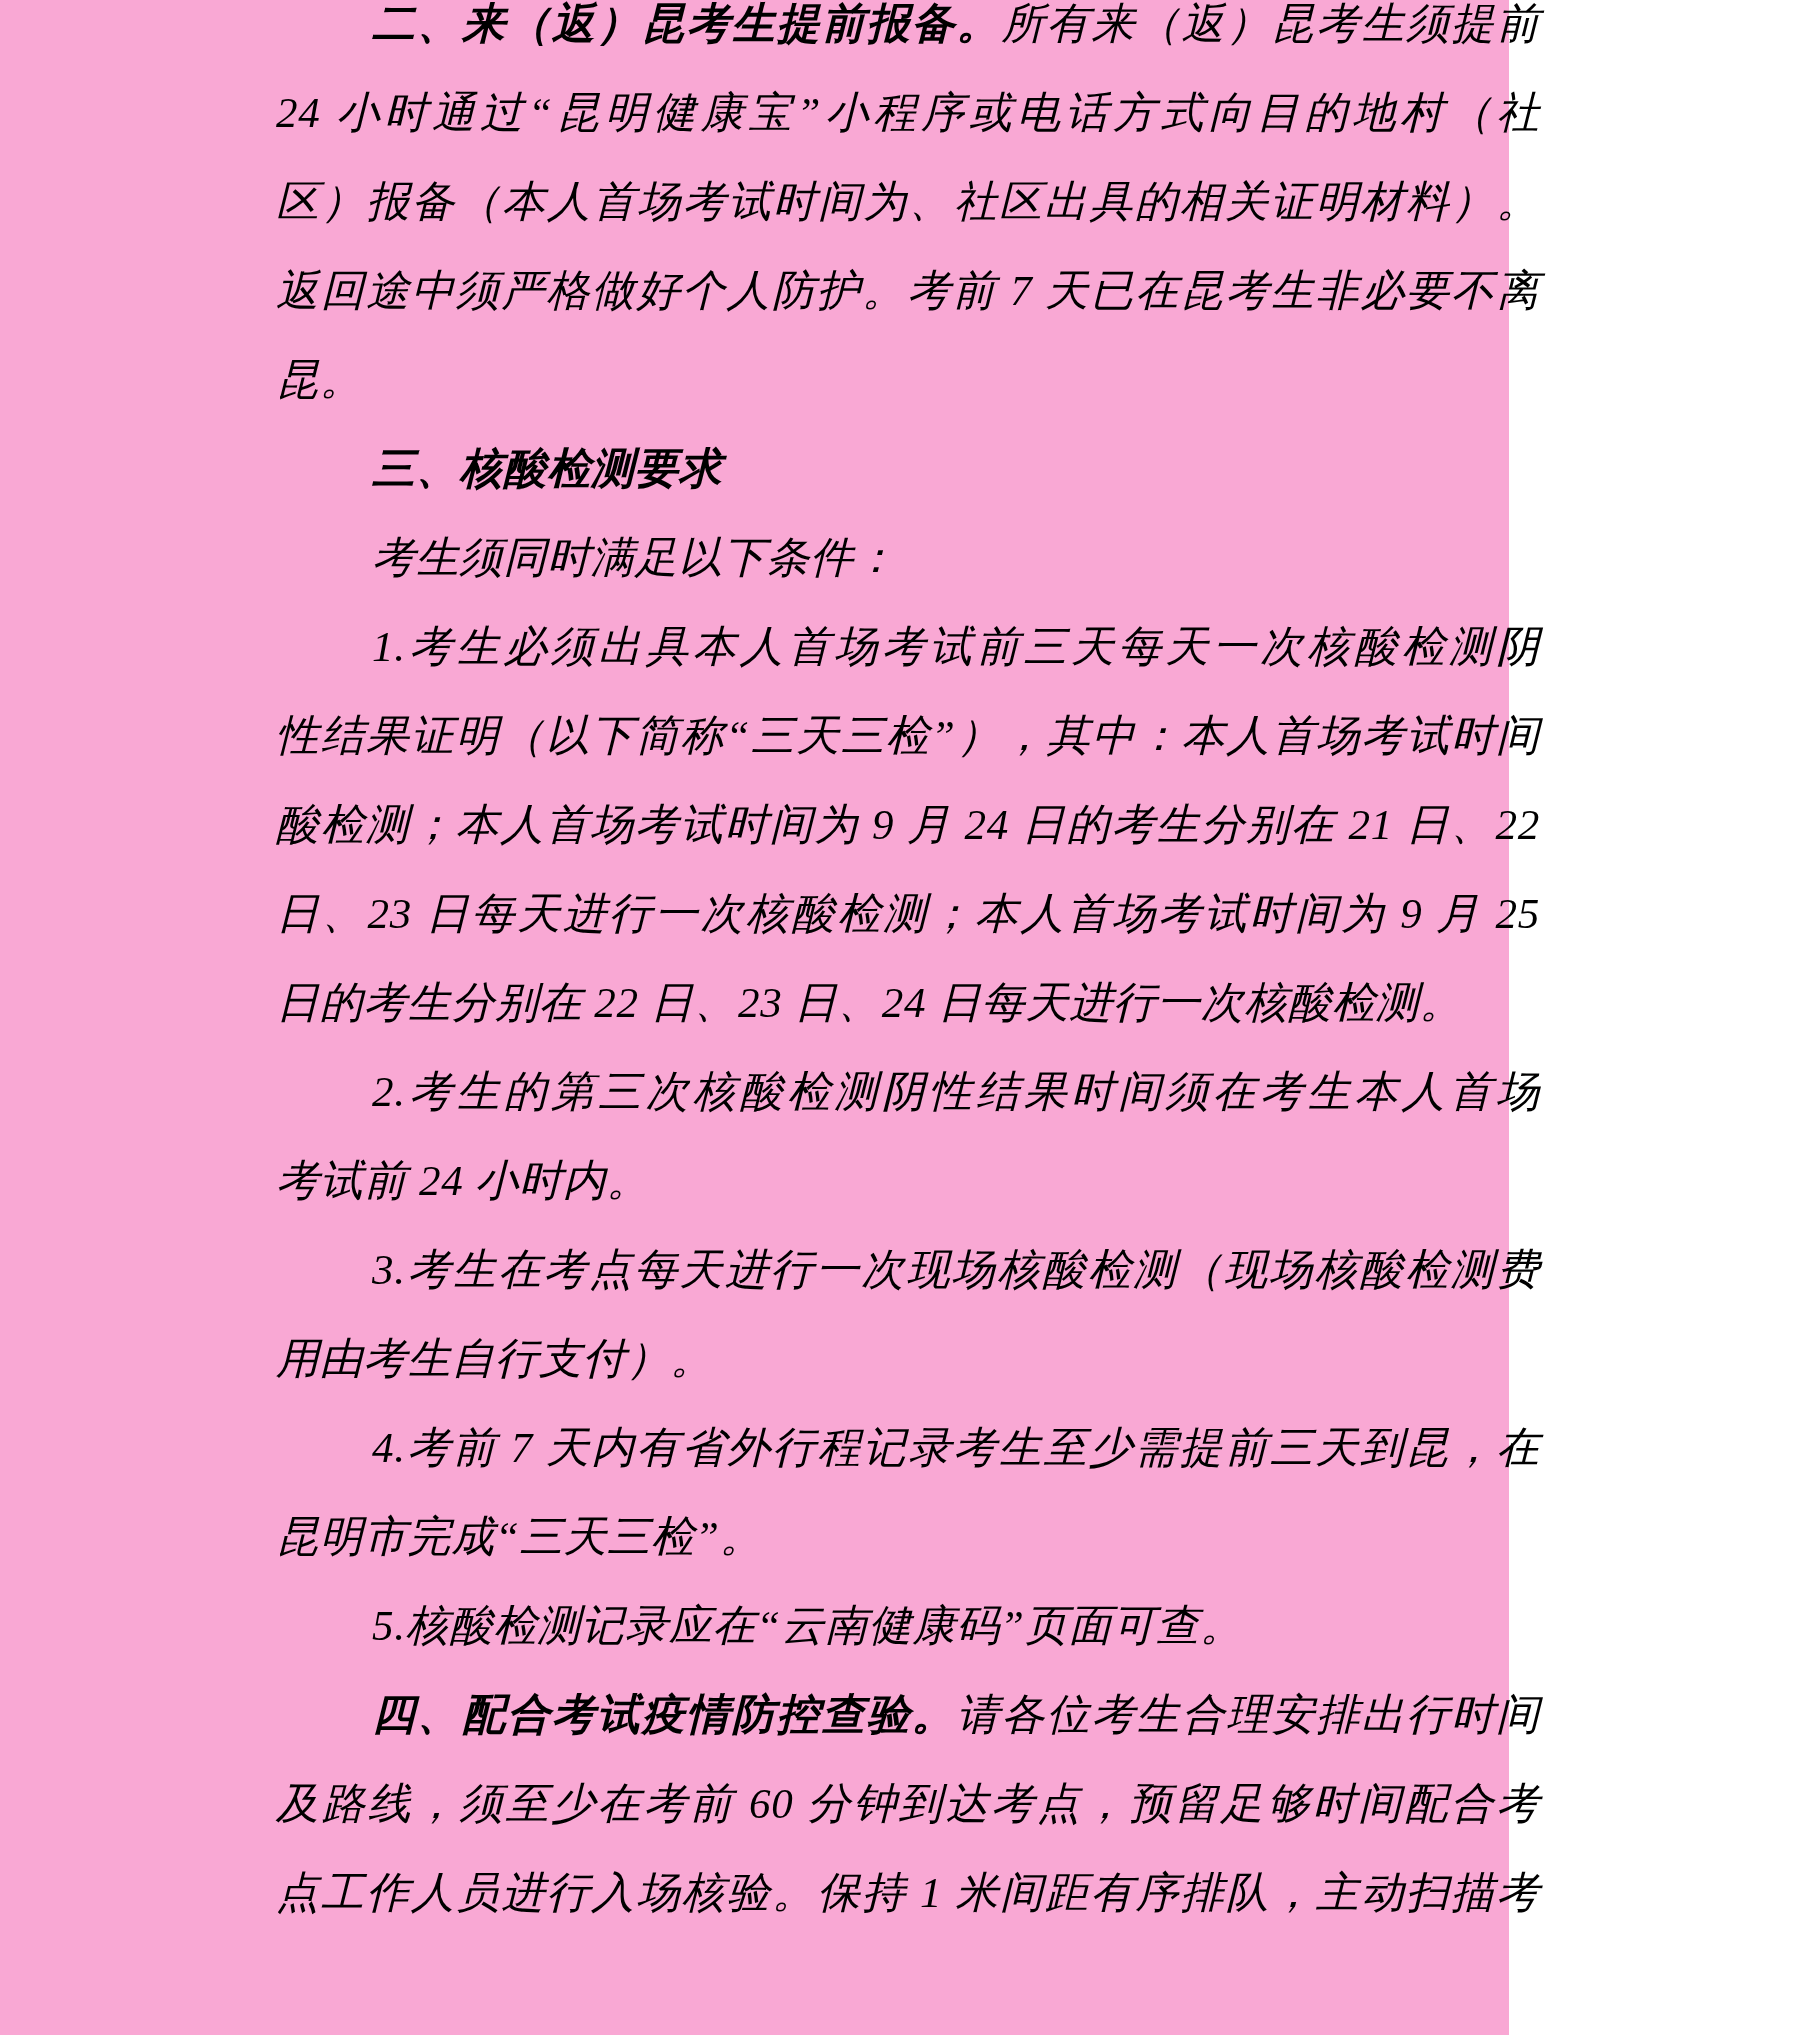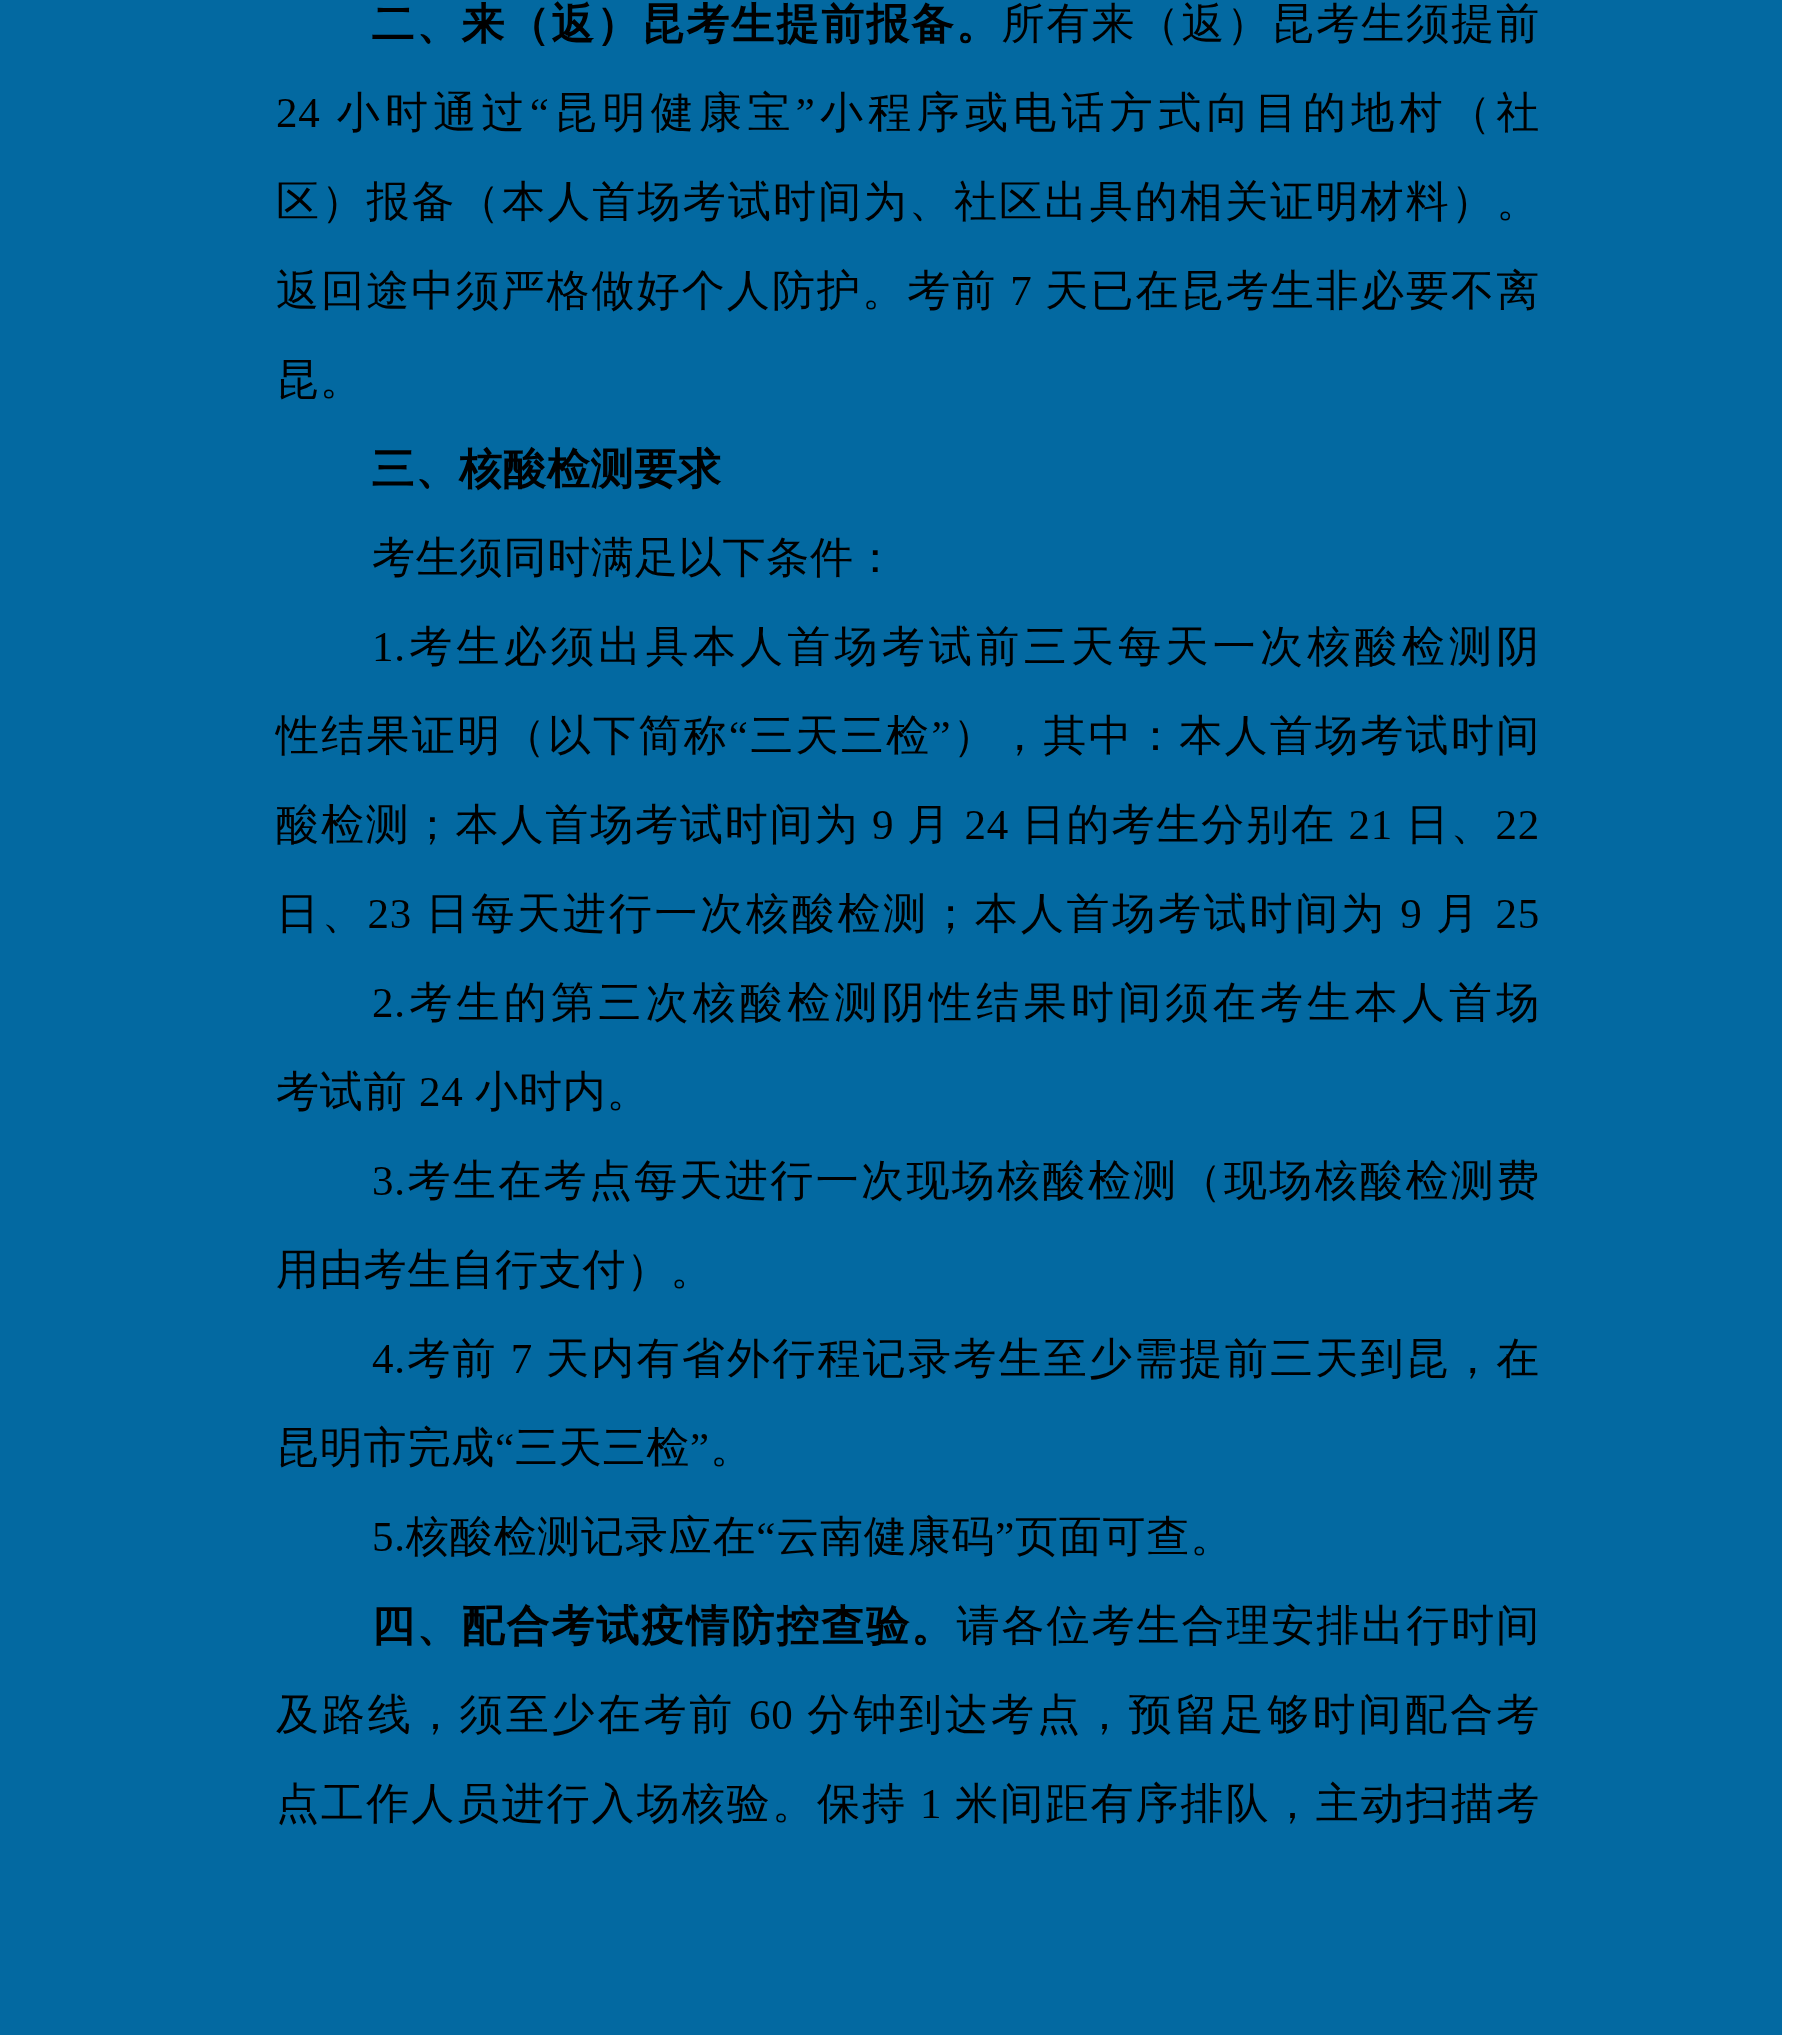--- a/index.html
+++ b/index.html
@@ -12,23 +12,24 @@
     height: 2035px;
     position: relative;
     overflow: hidden;
     font-family: "Liberation Serif", "DejaVu Serif", serif;
     color: #000000;
   }
   .page {
     position: absolute;
     left: 0;
     top: 0;
-    width: 1782px;
+    width: 1509px;
     height: 2035px;
-    background: #0369a1;
+    background: #f9a8d4;
+    font-style: italic;
   }
   .content {
     position: absolute;
     left: 276px;
     top: -20.6px;
     width: 1264px;
   }
   .line {
     height: 89px;
     line-height: 89px;
@@ -75,20 +76,21 @@
 
     <div class="line j ind"><span>1.考生必须出具本人首场考试前三天每天一次核酸检测阴</span></div>
 
     <div class="line j"><span>性结果证明（以下简称“三天三检”），其中：本人首场考试时间</span></div>
 
 
     <div class="line j"><span>酸检测；本人首场考试时间为 9 月 24 日的考生分别在 21 日、22</span></div>
 
     <div class="line j"><span>日、23 日每天进行一次核酸检测；本人首场考试时间为 9 月 25</span></div>
 
+    <div class="line"><span>日的考生分别在 22 日、23 日、24 日每天进行一次核酸检测。</span></div>
 
     <div class="line j ind"><span>2.考生的第三次核酸检测阴性结果时间须在考生本人首场</span></div>
 
     <div class="line"><span>考试前 24 小时内。</span></div>
 
     <div class="line j ind"><span>3.考生在考点每天进行一次现场核酸检测（现场核酸检测费</span></div>
 
     <div class="line"><span>用由考生自行支付）。</span></div>
 
     <div class="line j ind"><span>4.考前 7 天内有省外行程记录考生至少需提前三天到昆，在</span></div>

